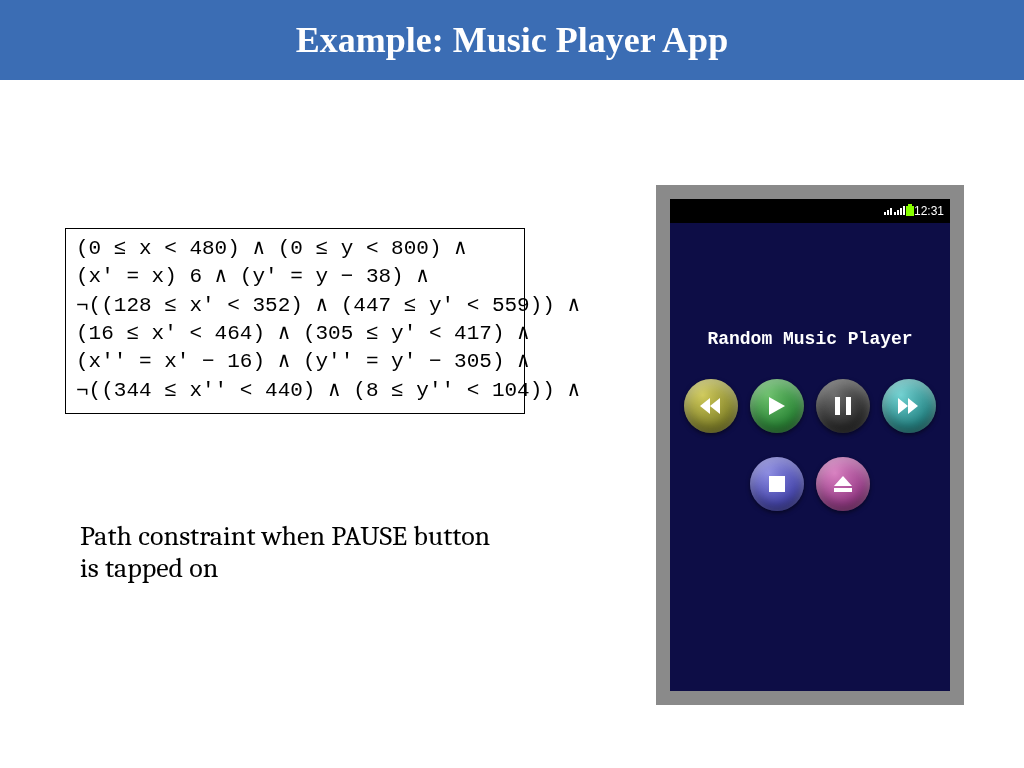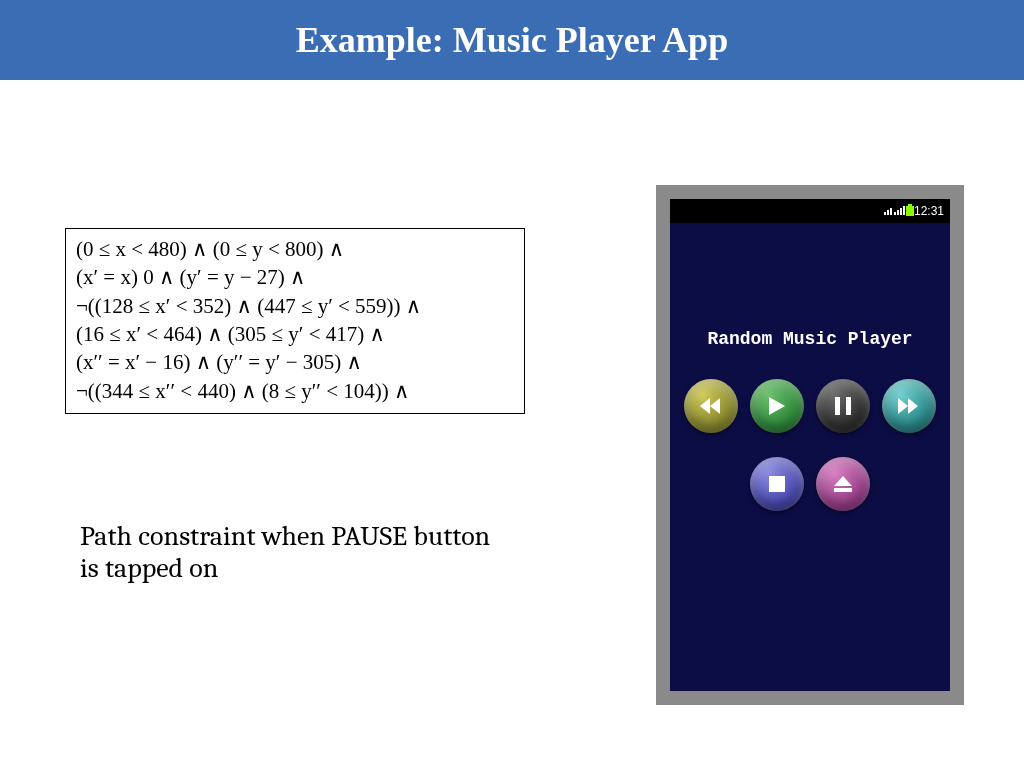--- a/index.html
+++ b/index.html
@@ -7,21 +7,21 @@
   .slide { width: 1024px; height: 692px; position: relative; }
   .title-bar { width: 100%; height: 80px; background: #3b6db4; display: flex; align-items: center; justify-content: center; }
   .title-bar h1 { color: #fff; font-size: 36px; font-weight: bold; font-family: Georgia, serif; }
   .content { position: relative; width: 100%; height: calc(100% - 80px); }
   .constraint-box {
     position: absolute;
     left: 65px; top: 148px;
     width: 460px;
     border: 1px solid #000;
     padding: 6px 10px 8px 10px;
-    font-family: Liberation Serif, serif;
+    font-family: Liberation Mono, monospace;
     font-size: 21px; line-height: 1.35;
   }
   .constraint-box .row { white-space: nowrap; }
   .caption {
     position: absolute;
     left: 80px; top: 440px;
     width: 430px;
     font-size: 28px;
     font-family: Cambria, Georgia, serif;
   }
@@ -71,21 +71,21 @@
 
 <div class="slide">
   <div class="title-bar">
     <h1>Example: Music Player App</h1>
   </div>
 
   <div class="content">
 
     <div class="constraint-box">
       <div class="row">(0  ≤ x &lt; 480)  ∧ (0  ≤ y &lt; 800) ∧</div>
-      <div class="row">(x′ = x) 0  ∧ (y′ = y − 27) ∧</div>
+      <div class="row">(x′ = x) 6  ∧ (y′ = y − 38) ∧</div>
       <div class="row">¬((128  ≤ x′ &lt; 352)  ∧  (447  ≤ y′ &lt; 559)) ∧</div>
       <div class="row">(16  ≤ x′ &lt; 464)  ∧  (305  ≤ y′ &lt; 417) ∧</div>
       <div class="row">(x′′ = x′ − 16)  ∧ (y′′ = y′ − 305) ∧</div>
       <div class="row">¬((344  ≤ x′′ &lt; 440)  ∧ (8 ≤ y′′ &lt; 104)) ∧</div>
     </div>
 
     <div class="caption">Path constraint when PAUSE button is tapped on</div>
 
     <div class="phone-frame">
       <div class="phone-screen">

